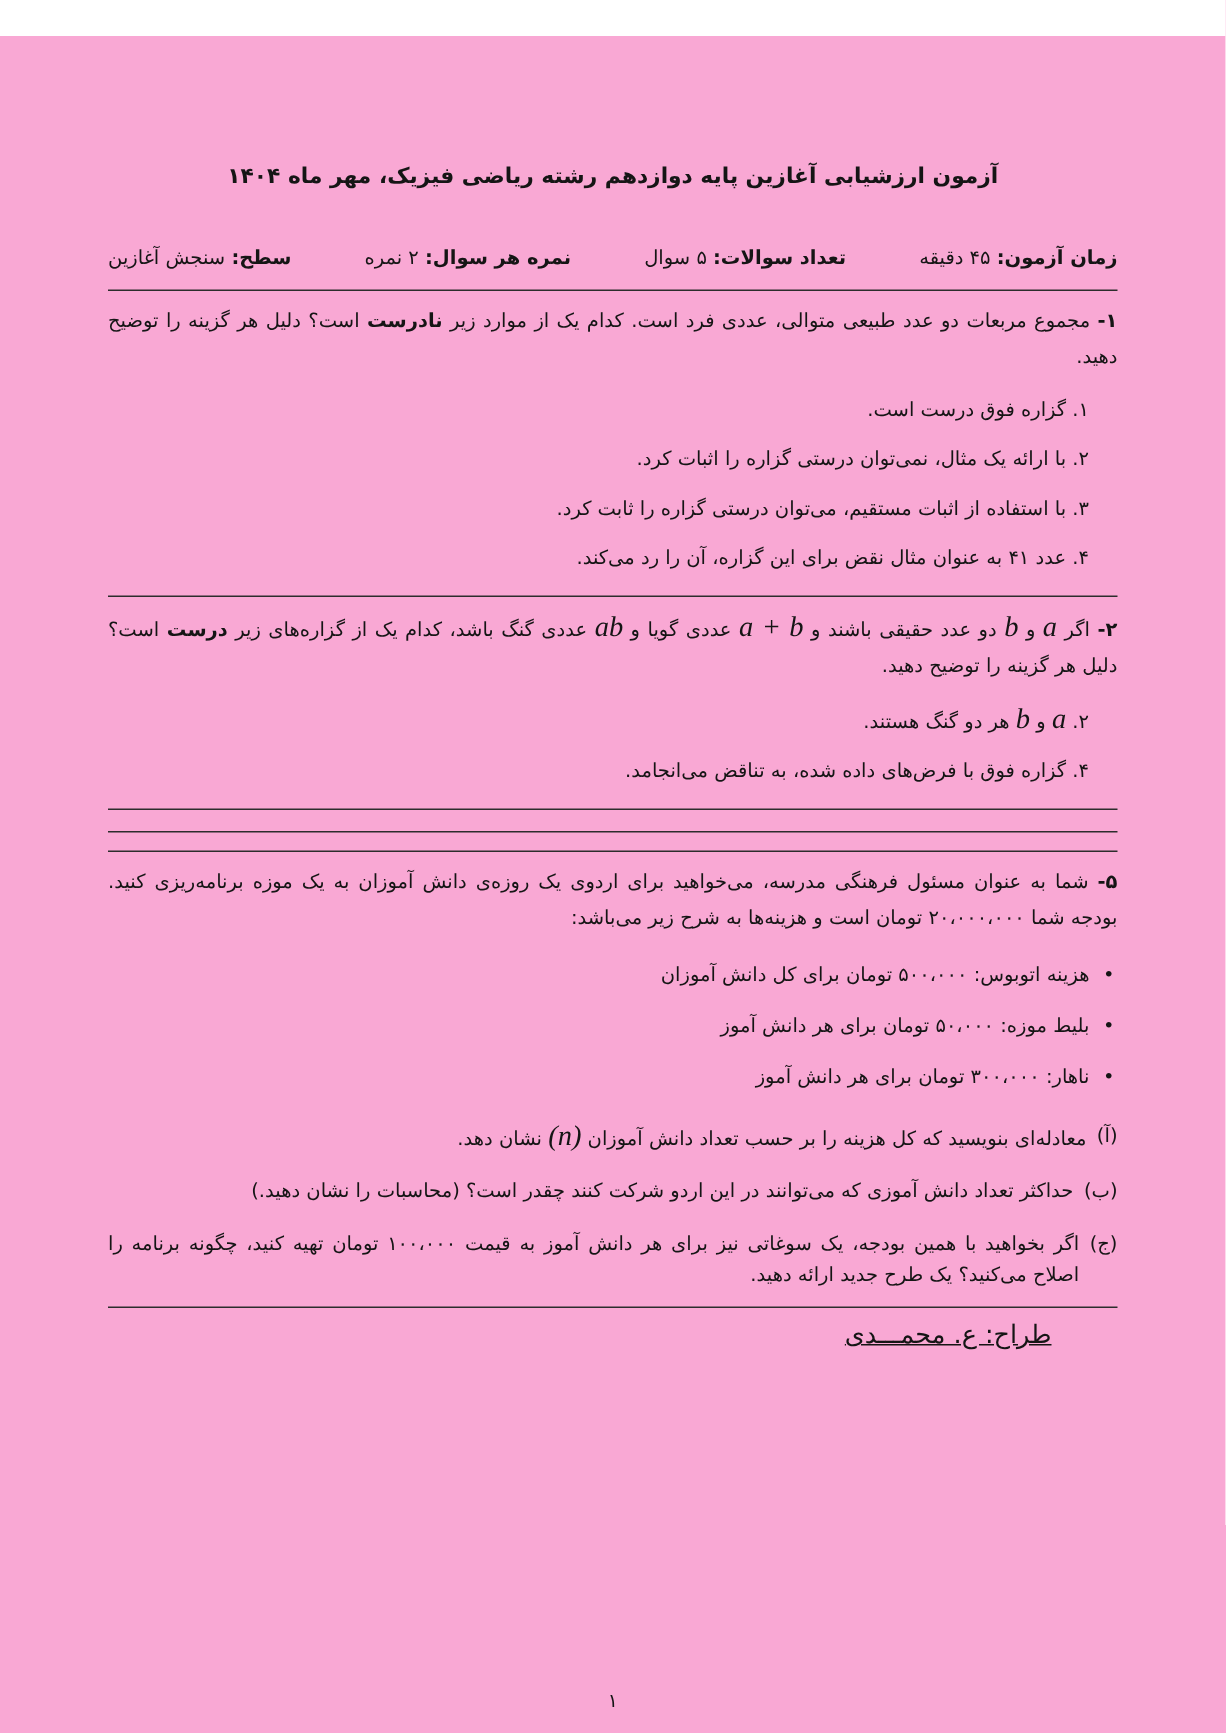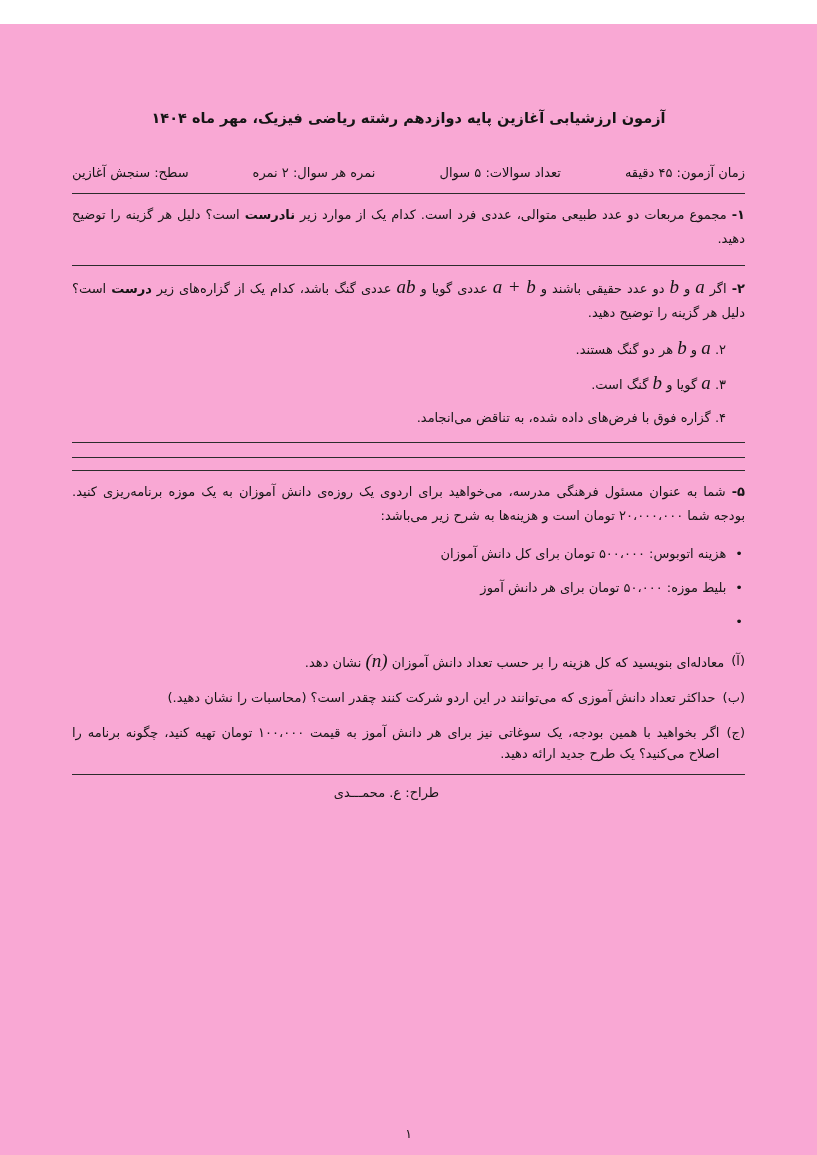--- a/index.html
+++ b/index.html
@@ -1,41 +1,41 @@
 <!DOCTYPE html>
 <html lang="fa" dir="rtl"><head>
 <meta charset="utf-8">
 <style>
   html,body{margin:0;padding:0;background:#ffffff;}
   .page{position:relative;width:817px;height:1155px;background:#f9a8d4;overflow:hidden;
         direction:rtl;color:#151515;font-family:"DejaVu Sans",sans-serif;margin-top:24px;}
   .content{padding:0 72px;}
   .title{padding-top:84px;text-align:center;font-size:14.5px;font-weight:bold;line-height:20px;}
   .info-bar{display:flex;justify-content:space-between;align-items:baseline;margin-top:36px;font-size:13px;line-height:18px;}
-  .info-label{font-weight:normal;}
+  .info-label{font-weight:bold;}
   .rule{border:none;border-top:1.2px solid #2c2c2c;margin:0;height:0;}
   .mt11{margin-top:11px}.mt14{margin-top:14px}.mt12{margin-top:12px}.mt10{margin-top:10px}
   .qpara{margin:9px 0 0;font-size:13px;line-height:24px;text-align:justify;}
   .qnum{font-weight:bold;}
   .emph{font-weight:bold;text-underline-offset:3px;}
   .boldword{font-weight:bold;}
   .math{direction:ltr;unicode-bidi:isolate;font-family:Liberation Serif, serif;font-style:italic;font-size:19px;}
   .options{margin:13px 19px 0 0;}
   .option{font-size:13px;line-height:20px;}
   .option + .option{margin-top:13px;}
   .bullets{margin:16px 2px 0 0;}
   .bullet-item{display:flex;gap:9px;font-size:13px;line-height:20px;}
   .bullet-item + .bullet-item{margin-top:14px;}
   .bullet-dot{flex:0 0 auto;}
   .subs{margin-top:18px;}
   .sub{display:flex;gap:7px;font-size:13px;line-height:21px;}
   .sub + .sub{margin-top:14px;}
   .sub-label{flex:0 0 auto;}
   .sub-text{flex:1;text-align:justify;}
-  .designer{margin-top:9px;padding-left:0;padding-right:44px;font-size:13px;text-align:center;line-height:18px;}
+  .designer{margin-top:9px;padding-left:0;padding-right:44px;font-size:17px;text-align:right;line-height:18px;text-decoration:underline;}
   .pagenum{position:absolute;bottom:38px;left:0;right:0;text-align:center;font-size:12.5px;}
 </style>
 </head>
 <body>
 
 <div class="page">
   <div class="content">
 
     <div class="title">آزمون ارزشیابی آغازین پایه دوازدهم رشته ریاضی فیزیک، مهر ماه ۱۴۰۴</div>
 
@@ -55,29 +55,34 @@
       <div class="info-item">
         <span class="info-label">سطح:</span>
         <span class="info-value">سنجش آغازین</span>
       </div>
     </div>
 
     <hr class="rule mt11">
 
     <div class="question">
       <p class="qpara"><span class="qnum">۱-</span> <span>مجموع مربعات دو عدد طبیعی متوالی، عددی فرد است. کدام یک از موارد زیر </span><span class="emph">نادرست</span><span> است؟ دلیل هر گزینه را توضیح دهید.</span></p>
+      <div class="options">
+        <div class="option">۱. گزاره فوق درست است.</div>
+        <div class="option">۲. با ارائه یک مثال، نمی‌توان درستی گزاره را اثبات کرد.</div>
+        <div class="option">۳. با استفاده از اثبات مستقیم، می‌توان درستی گزاره را ثابت کرد.</div>
+        <div class="option">۴. عدد ۴۱ به عنوان مثال نقض برای این گزاره، آن را رد می‌کند.</div>
+      </div>
     </div>
 
     <hr class="rule mt14">
 
     <div class="question">
       <p class="qpara"><span class="qnum">۲-</span> <span>اگر </span><span class="math">a</span><span> و </span><span class="math">b</span><span> دو عدد حقیقی باشند و </span><span class="math">a + b</span><span> عددی گویا و </span><span class="math">ab</span><span> عددی گنگ باشد، کدام یک از گزاره‌های زیر </span><span class="boldword">درست</span><span> است؟ دلیل هر گزینه را توضیح دهید.</span></p>
       <div class="options">
         <div class="option"><span>۲. </span><span class="math">a</span><span> و </span><span class="math">b</span><span> هر دو گنگ هستند.</span></div>
-        <div class="option"><span>۳. </span><span class="math">a</span><span> گویا و </span><span class="math">b</span><span> گنگ است.</span></div>
         <div class="option"><span>۴. </span><span>گزاره فوق با فرض‌های داده شده، به تناقض می‌انجامد.</span></div>
       </div>
     </div>
 
     <hr class="rule mt14">
 
 
     <hr class="rule mt14">
 
 
@@ -90,20 +95,21 @@
         <div class="bullet-item">
           <span class="bullet-dot">•</span>
           <span>هزینه اتوبوس: ۵۰۰،۰۰۰ تومان برای کل دانش آموزان</span>
         </div>
         <div class="bullet-item">
           <span class="bullet-dot">•</span>
           <span>بلیط موزه: ۵۰،۰۰۰ تومان برای هر دانش آموز</span>
         </div>
         <div class="bullet-item">
           <span class="bullet-dot">•</span>
+          <span>ناهار: ۳۰۰،۰۰۰ تومان برای هر دانش آموز</span>
         </div>
       </div>
 
       <div class="subs">
         <div class="sub">
           <span class="sub-label">(آ)</span>
           <div class="sub-text"><span>معادله‌ای بنویسید که کل هزینه را بر حسب تعداد دانش آموزان </span><span class="math">(n)</span><span> نشان دهد.</span></div>
         </div>
         <div class="sub">
           <span class="sub-label">(ب)</span>

